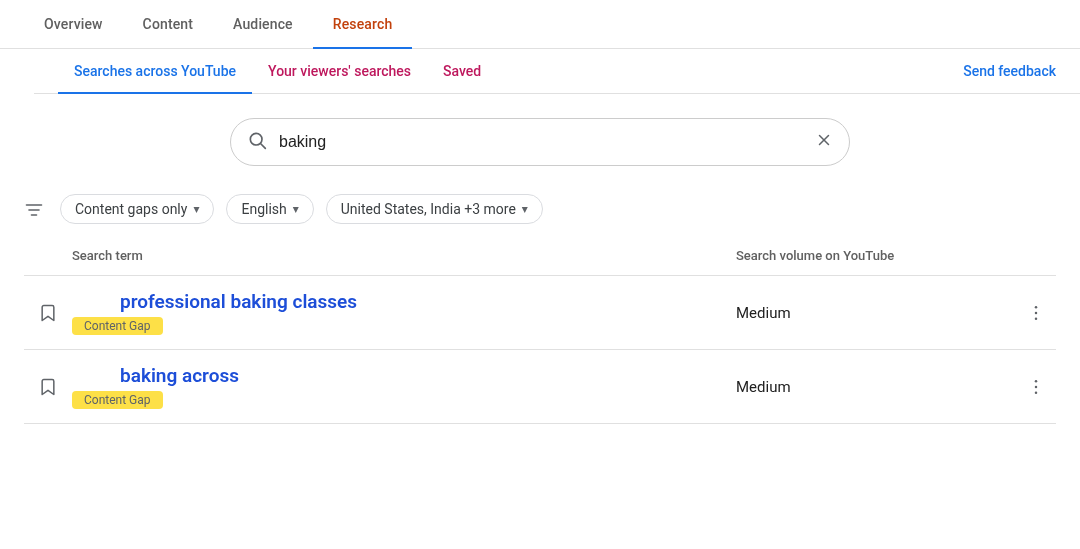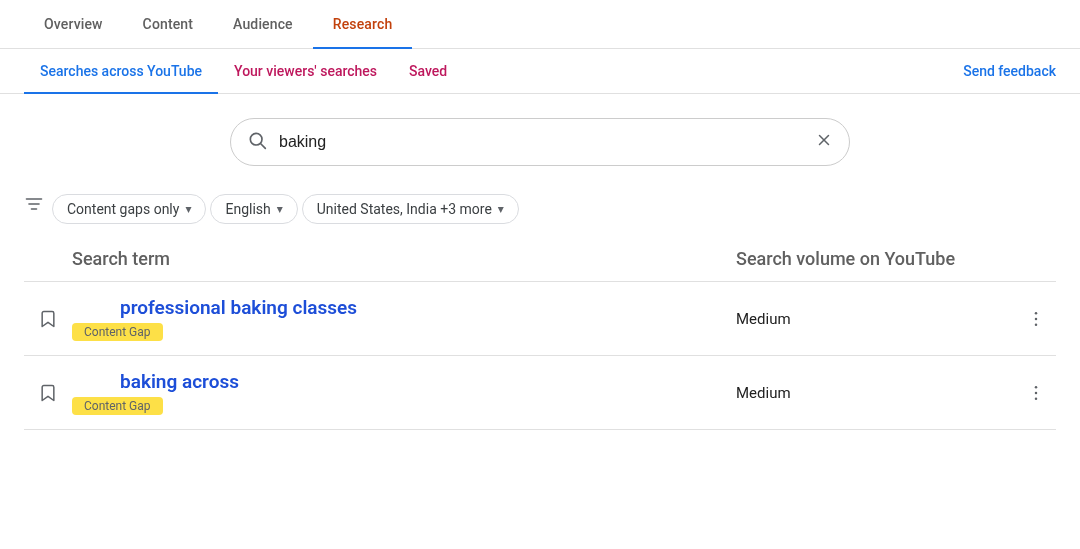--- a/index.html
+++ b/index.html
@@ -42,20 +42,21 @@
       background: #1a73e8;
     }
 
     
     .sub-nav {
       display: flex;
       align-items: center;
       padding: 0 24px;
       border-bottom: 1px solid #e0e0e0;
       position: relative;
+      margin-left: 34px;
     }
     .sub-nav-item {
       padding: 14px 16px;
       font-size: 14px;
       color: #be185d;
       cursor: pointer;
       position: relative;
       font-weight: 500;
     }
     .sub-nav-item.active {
@@ -111,23 +112,23 @@
     .search-clear {
       color: #5f6368;
       cursor: pointer;
       font-size: 18px;
       flex-shrink: 0;
     }
 
     
     .filters-row {
       display: flex;
-      align-items: flex-start;
+      align-items: flex-end;
       padding: 12px 24px;
-      gap: 4px;
+      gap: 12px;
     }
     .filter-icon {
       color: #5f6368;
       font-size: 18px;
       margin-right: 4px;
     }
     .filter-chip {
       display: flex;
       align-items: center;
       border: 1px solid #dadce0;
@@ -147,21 +148,21 @@
     
     .table-section {
       padding: 0 24px;
     }
     .table-header {
       display: flex;
       align-items: center;
       padding: 12px 0;
       border-bottom: 1px solid #e0e0e0;
       color: #606060;
-      font-size: 18px;
+      font-size: 13px;
       font-weight: 500;
     }
     .col-bookmark { width: 48px; }
     .col-term { flex: 1; }
     .col-volume { width: 280px; text-align: left; }
     .col-more { width: 40px; }
 
     .table-row {
       display: flex;
       align-items: center;

